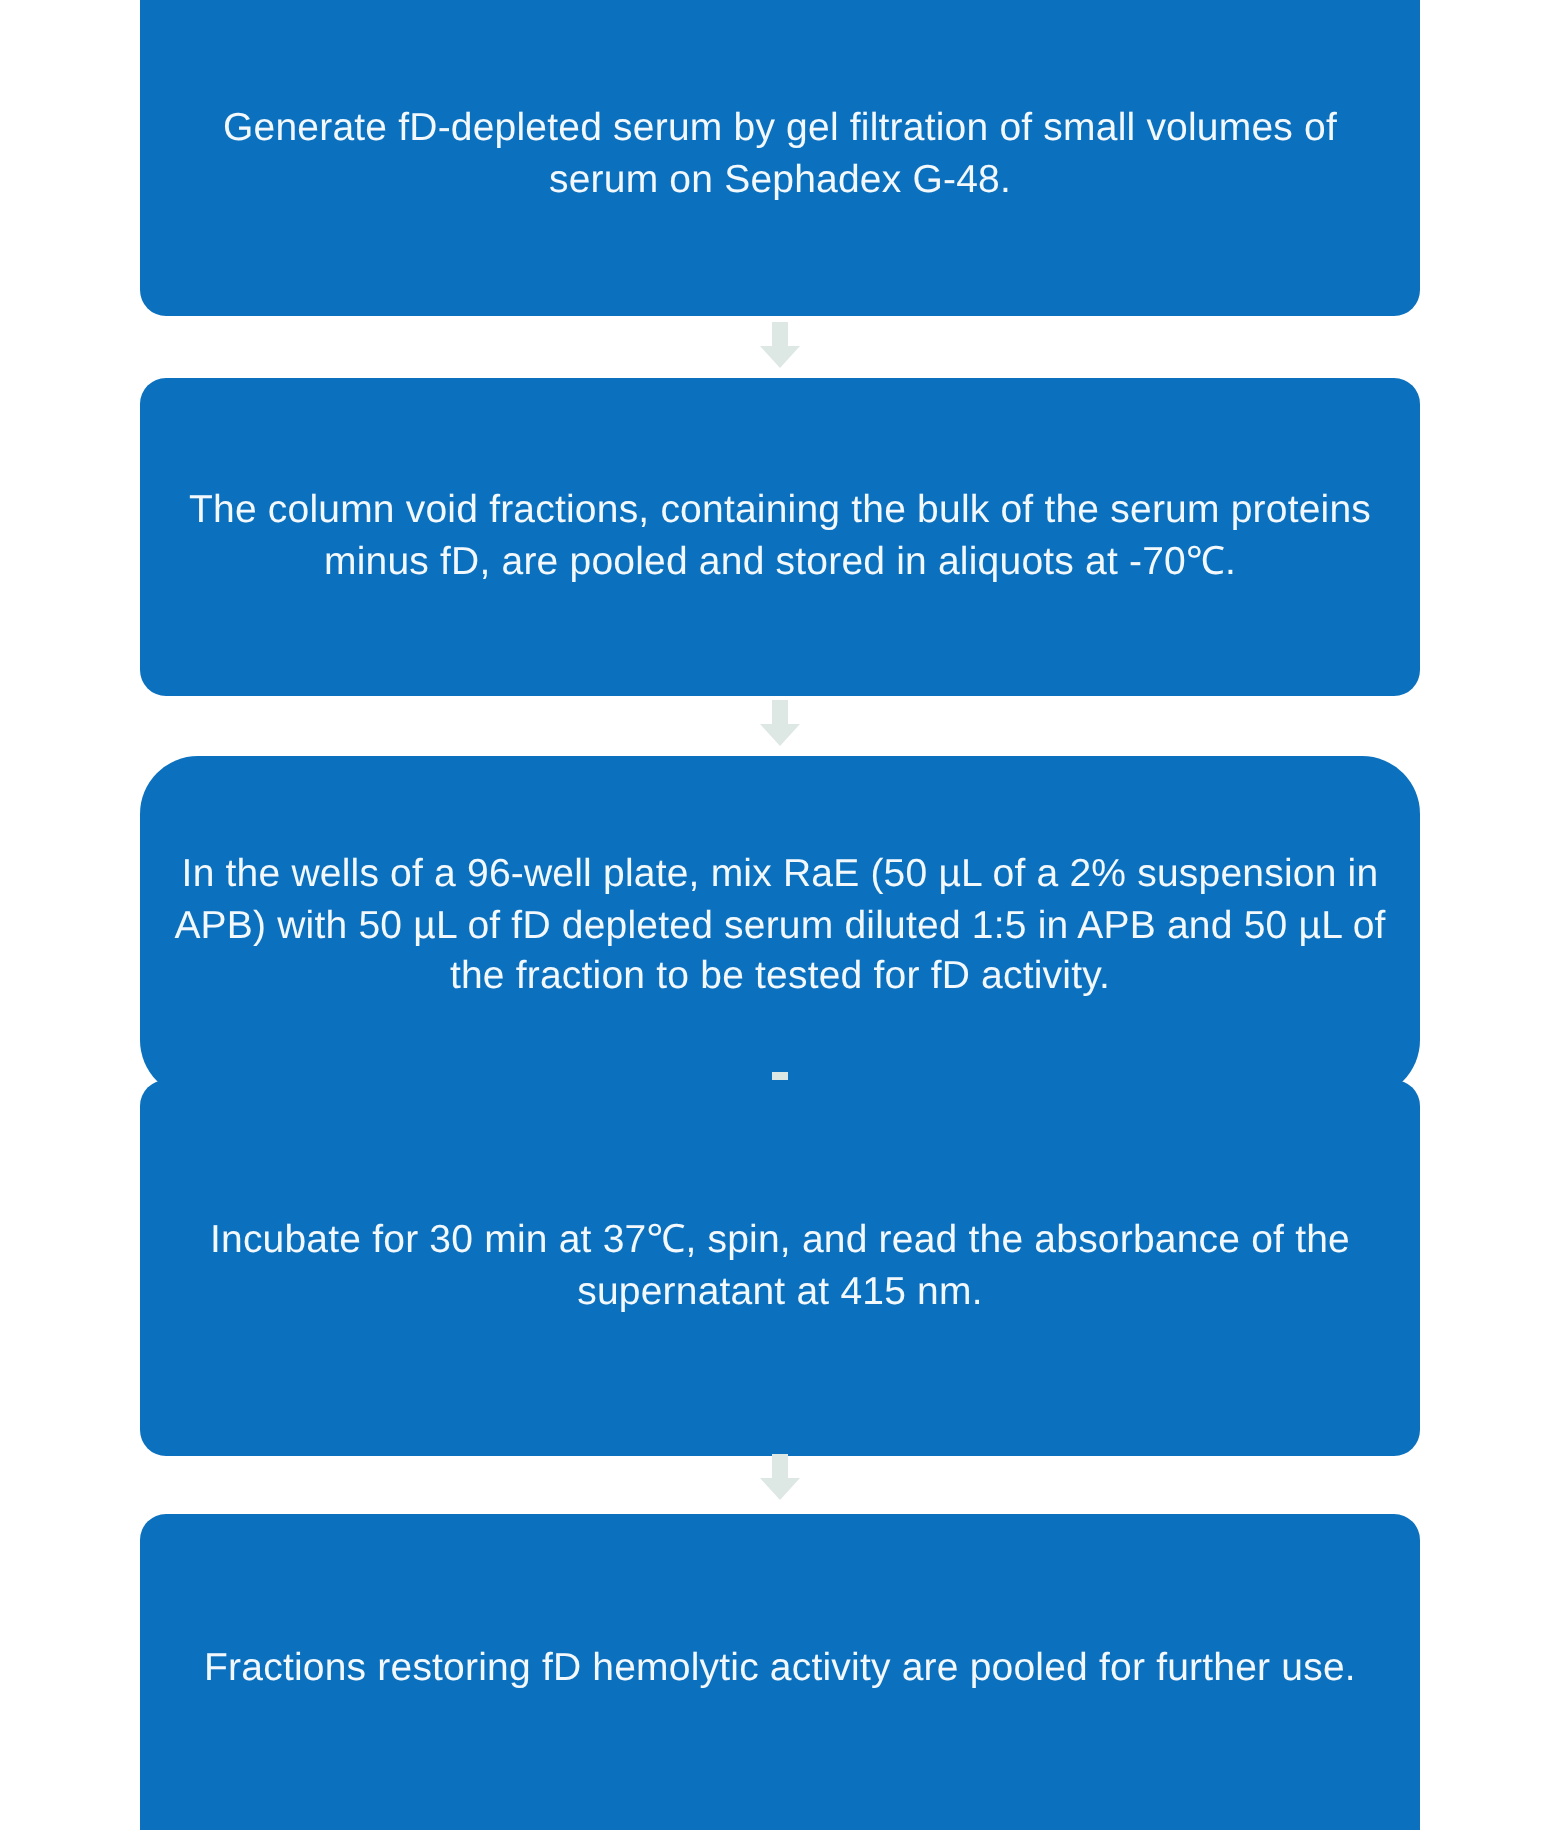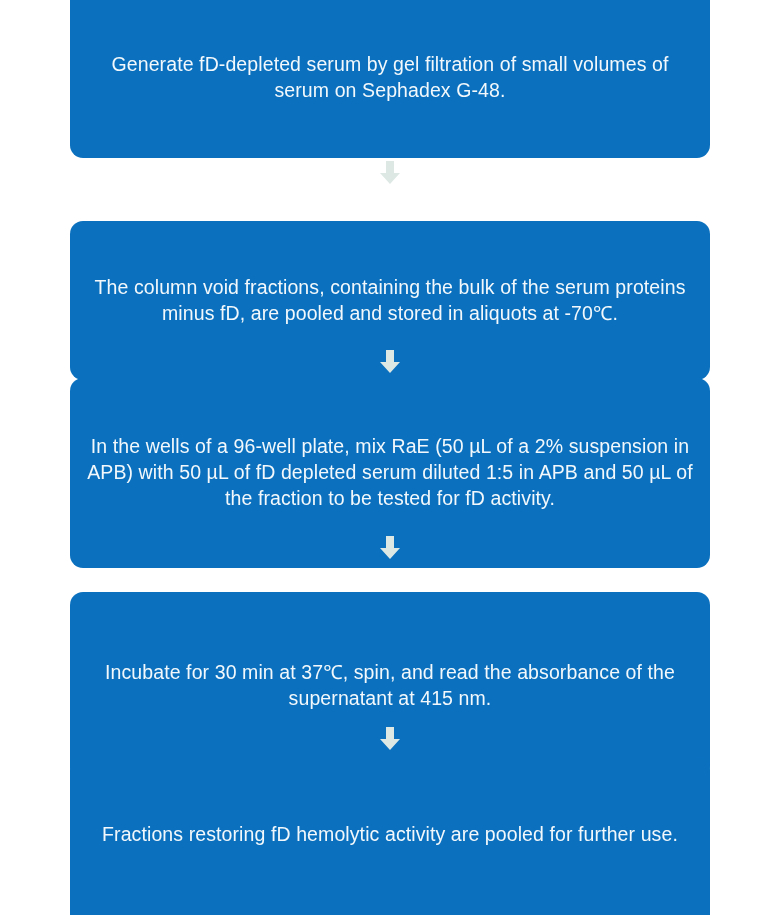--- a/index.html
+++ b/index.html
@@ -43,23 +43,23 @@
     line-height: 1.33;
     text-align: center;
     letter-spacing: 0.1px;
     white-space: pre-line;
     width: 100%;
   }
 
   
   #step-1 { top: -20px;  height: 178px; }
   #step-1 .flow-step-text { padding-top: 18px; }
-  #step-2 { top: 189px;  height: 159px; margin-top: 32px; }
-  #step-3 { top: 378px;  height: 190px; }
-  #step-4 { top: 592px;  height: 188px; justify-content: center; }
+  #step-2 { top: 189px;  height: 159px; }
+  #step-3 { top: 378px;  height: 171px; border-radius: 29px; }
+  #step-4 { top: 540px;  height: 188px; justify-content: center; }
   #step-5 { top: 757px;  height: 178px; }
   #step-5 .flow-step-text { padding-bottom: 22px; }
 
   
   .flow-connector {
     position: absolute;
     left: 379px;
     width: 22px;
     height: 24px;
     display: block;

